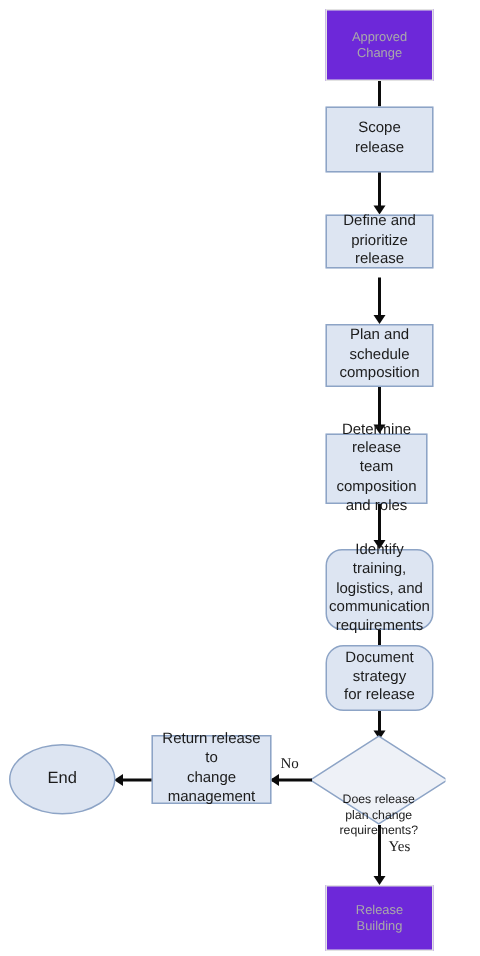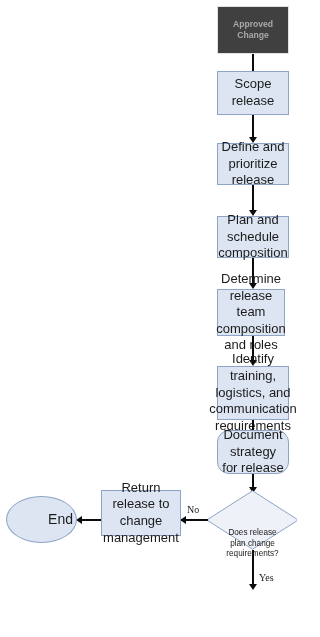--- a/index.html
+++ b/index.html
@@ -25,40 +25,38 @@
     display: flex;
     align-items: center;
     justify-content: center;
     text-align: center;
     line-height: 1.28;
   }
 
   .proc {
     background: #dde5f2;
     border: 1px solid #8da4c6;
-    font-size: 13px;
+    font-size: 10px;
     color: #1b1b1b;
     text-align: center;
   }
 
   .terminal {
-    background: #404040;
+    background: #6d28d9;
     border: 1px solid #e2e2e2;
     font-size: 8.6px;
     color: #a9a9a9;
-    font-weight: bold;
   }
 
   .ellipse {
     background: #dde5f2;
     border: 1px solid #8da4c6;
     border-radius: 50%;
-    font-size: 14px;
-    color: #1b1b1b;
-    justify-content: flex-end;
+    font-size: 11px;
+    color: #1b1b1b;
   }
 
   .diamond-wrap {
     position: absolute;
     display: flex;
     align-items: center;
     justify-content: center;
   }
   .diamond-shape {
     position: absolute;
@@ -131,21 +129,21 @@
   <div class="vline" style="left:252.2px; top:54px; height:17px;"></div>
 
   <div class="node proc" style="left:217px; top:71px; width:72px; height:44px;">
     <span class="node-text">Scope
 release</span>
   </div>
 
   <div class="vline" style="left:252.2px; top:115px; height:23px;"></div>
   <div class="arrow-down" style="left:248.8px; top:137px;"></div>
 
-  <div class="node proc" style="left:217px; top:143px; width:72px; height:42px;">
+  <div class="node proc" style="left:217px; top:143px; width:72px; height:36px;">
     <span class="node-text">Define and prioritize
 release</span>
   </div>
 
   <div class="vline" style="left:252.2px; top:185px; height:26px;"></div>
   <div class="arrow-down" style="left:248.8px; top:210px;"></div>
 
   <div class="node proc" style="left:217px; top:216px; width:72px; height:42px;">
     <span class="node-text">Plan and schedule
 composition</span>
@@ -156,21 +154,21 @@
 
   <div class="node proc" style="left:217px; top:289px; width:68px; height:47px;">
     <span class="node-text">Determine release
 team composition
 and roles</span>
   </div>
 
   <div class="vline" style="left:252.2px; top:336px; height:25px;"></div>
   <div class="arrow-down" style="left:248.8px; top:360px;"></div>
 
-  <div class="node proc" style="left:217px; top:366px; width:72px; height:54px;">
+  <div class="node proc" style="left:217px; top:366px; width:72px; height:54px;border-radius:11px;">
     <span class="node-text">Identify training,
 logistics, and
 communication
 requirements</span>
   </div>
 
   <div class="vline" style="left:252.2px; top:420px; height:25px;"></div>
   <div class="arrow-down" style="left:248.8px; top:444px;"></div>
 
   <div class="node proc" style="left:217px; top:430px; width:72px; height:44px;border-radius:12px;">
@@ -202,16 +200,19 @@
 
   <div class="hline" style="left:78px; top:519.2px; width:23px;"></div>
   <div class="arrow-left" style="left:76px; top:516px;"></div>
 
   <div class="node ellipse" style="left:6px; top:496px; width:71px; height:47px;">
     <span class="node-text">End</span>
   </div>
 
   <div class="vline" style="left:252.2px; top:550px; height:36px;"></div>
   <div class="arrow-down" style="left:248.8px; top:584px;"></div>
-  <div class="edge-label" style="left:259px; top:572px;">Yes</div>
-
+  <div class="edge-label" style="left:259px; top:559px;">Yes</div>
+
+  <div class="node terminal" style="left:217px; top:590px; width:72px; height:44px;">
+    <span class="node-text">Release Building</span>
+  </div>
 
 </div>
 
 </body></html>

